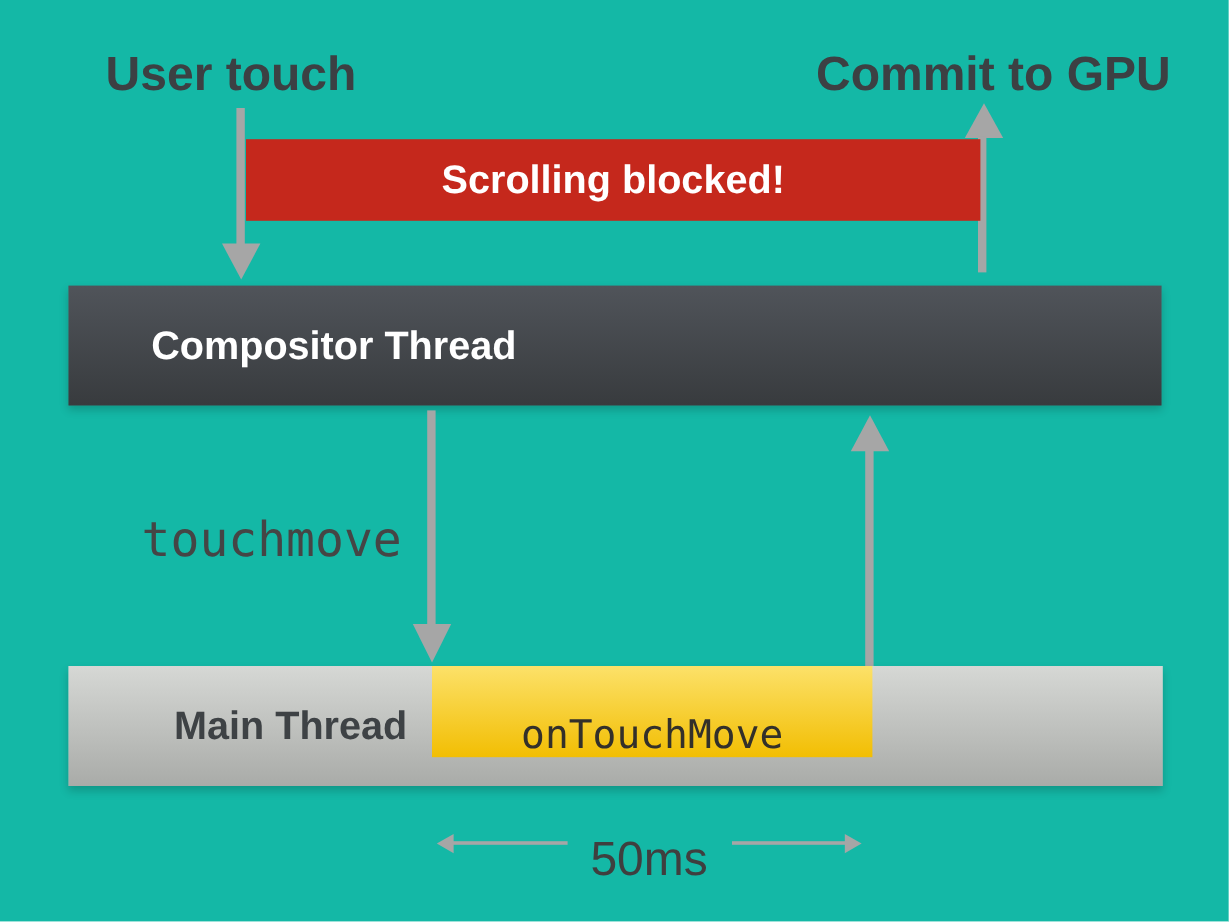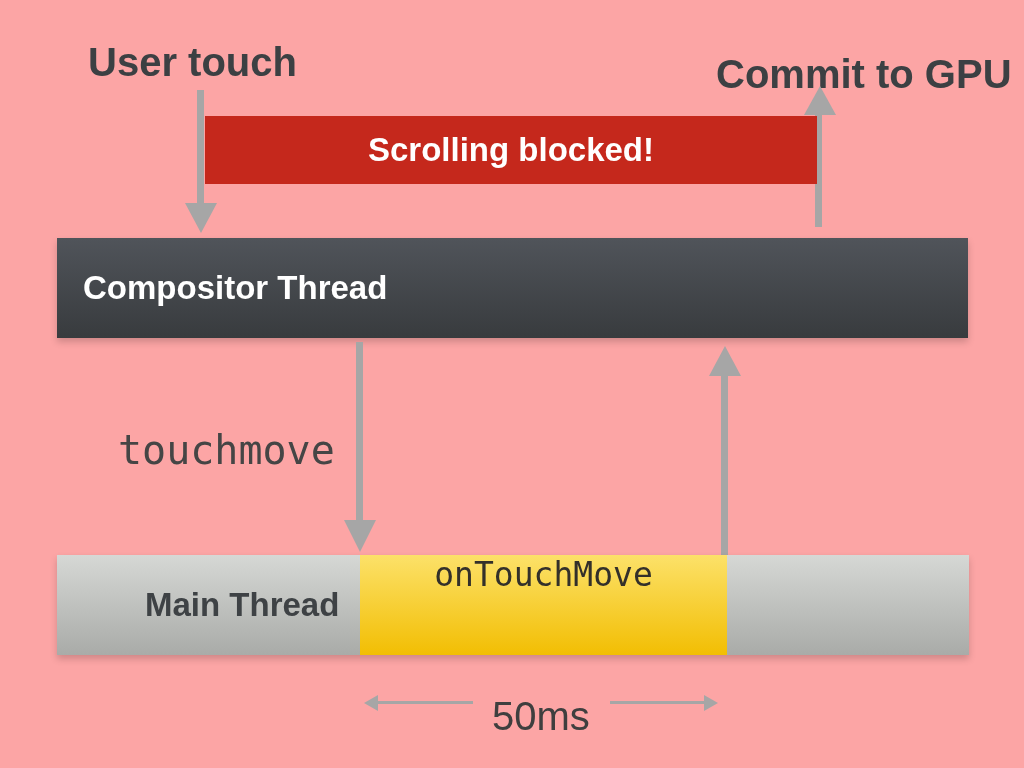--- a/index.html
+++ b/index.html
@@ -14,21 +14,21 @@
     --heading-text: #3c4043;
     --mono-text: #454545;
     --bar-text-dark: #3e4245;
   }
   * { margin: 0; padding: 0; box-sizing: border-box; }
   html, body { background: #ffffff; }
   .stage {
     position: relative;
     width: 1024px;
     height: 768px;
-    background: #fca5a5;
+    background: #14b8a6;
     overflow: hidden;
     font-family: "Liberation Sans", sans-serif;
   }
   .heading {
     position: absolute;
     font-size: 40px;
     font-weight: bold;
     color: var(--heading-text);
     line-height: 44px;
     white-space: nowrap;
@@ -54,21 +54,21 @@
     width: 911px; height: 100px;
     background: linear-gradient(to bottom, var(--compositor-top), var(--compositor-bottom));
     box-shadow: 0 4px 7px rgba(0,0,0,0.18);
     display: flex;
     align-items: center;
   }
   .compositor-label {
     color: #ffffff;
     font-size: 33px;
     font-weight: bold;
-    padding-left: 26px;
+    padding-left: 69px;
     white-space: nowrap;
   }
   .main-bar {
     position: absolute;
     left: 57px; top: 555px;
     width: 912px; height: 100px;
     background: linear-gradient(to bottom, var(--main-top), var(--main-bottom));
     box-shadow: 0 4px 7px rgba(0,0,0,0.18);
     display: flex;
     align-items: center;
@@ -78,24 +78,24 @@
     font-size: 33px;
     font-weight: bold;
     padding-left: 88px;
     white-space: nowrap;
     position: relative;
     z-index: 2;
   }
   .task-block {
     position: absolute;
     left: 303px; top: 0;
-    width: 367px; height: 100px;
+    width: 367px; height: 76px;
     background: linear-gradient(to bottom, var(--task-top), var(--task-bottom));
     display: flex;
-    align-items: flex-start;
+    align-items: flex-end;
     justify-content: center;
     z-index: 1;
   }
   .mono {
     font-family: "DejaVu Sans Mono", monospace;
     color: var(--mono-text);
     white-space: nowrap;
   }
   .event-label {
     position: absolute;
@@ -145,21 +145,21 @@
     border-bottom: 8px solid transparent;
     border-left: 14px solid var(--arrow-gray);
   }
 </style>
 </head>
 <body>
 
 <div class="stage">
 
   <div class="heading" style="left:88px; top:40px;">User touch</div>
-  <div class="heading" style="left:716px; top:40px;margin-top:12px;">Commit to GPU</div>
+  <div class="heading" style="left:680px; top:40px;">Commit to GPU</div>
 
   <div>
     <div class="vshaft" style="left:197px; top:90px; height:115px;"></div>
     <div class="head-down" style="left:185px; top:203px;"></div>
   </div>
 
   <div>
     <div class="head-up" style="left:804px; top:86px;"></div>
     <div class="vshaft" style="left:815px; top:114px; height:113px;"></div>
   </div>

